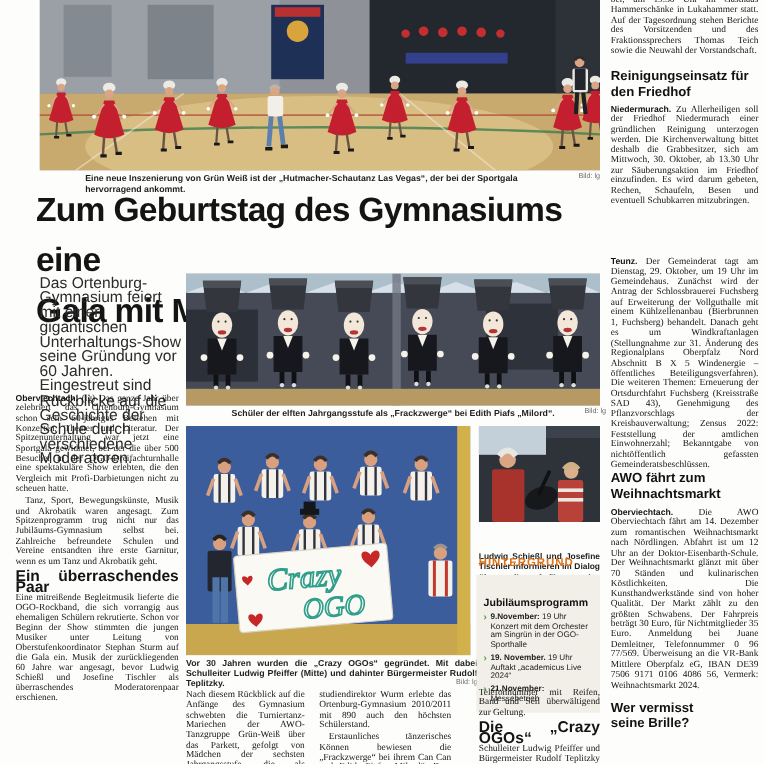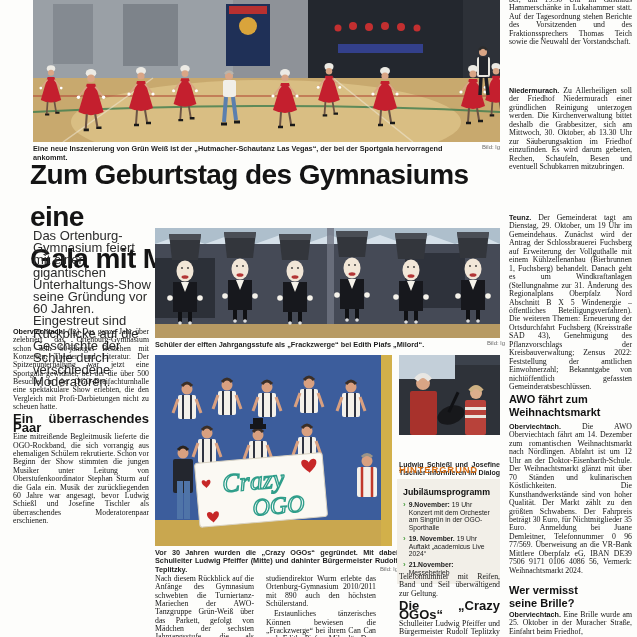--- a/index.html
+++ b/index.html
@@ -7,21 +7,21 @@
         font-family:"Liberation Sans",sans-serif;color:var(--c-ink,#141414);}
   svg{display:block;}
   .abs{position:absolute;}
 
   
   .headline{margin:0;font-weight:700;font-size:28px;line-height:42px;letter-spacing:-0.6px;
             color:var(--c-ink,#141414);}
 
   
   .cap-row{display:flex;justify-content:space-between;align-items:flex-start;}
-  .cap-text{font-size:7.3px;line-height:9px;font-weight:700;color:#1f1f1f;}
+  .cap-text{font-size:7.3px;line-height:9px;font-weight:700;color:#1f1f1f;margin-left:38px;}
   .credit{font-size:6px;color:var(--c-credit,#6b6b6b);font-weight:400;white-space:nowrap;margin-left:6px;}
   .cap-block{position:relative;font-size:7.3px;line-height:8.3px;font-weight:700;color:#1f1f1f;text-align:justify;}
   .cap-block .credit{position:absolute;right:0;bottom:0;background:#fdfdfb;padding-left:3px;}
 
   
   .lead{font-size:13px;line-height:12.2px;color:#2b2b2b;font-weight:400;}
   .bodycol{font-family:"Liberation Serif",serif;font-size:7.8px;line-height:8.35px;
            text-align:justify;overflow:hidden;hyphens:auto;}
   .bodycol p{margin:0 0 2px 0;}
   .bodycol p.ind{text-indent:8px;}
@@ -30,21 +30,21 @@
            margin:3px 0 1px 0;line-height:9px;}
 
   
   .side-head{font-weight:700;font-size:11px;line-height:12.5px;color:#111;margin:0;}
   .side-head.narrow{max-width:82px;}
   .side-body{font-family:"Liberation Serif",serif;font-size:7.8px;line-height:8.45px;
              text-align:justify;hyphens:auto;}
 
   
   .hint-label{font-weight:700;font-size:9.5px;letter-spacing:0.8px;color:var(--c-hint,#dd7217);}
-  .jub-box{background:var(--c-boxbg,#f2efe8);padding:8px 6px 5px 6px;}
+  .jub-box{background:var(--c-boxbg,#f2efe8);padding:18px 6px 5px 6px;}
   .jub-title{font-weight:700;font-size:8.8px;margin-bottom:4px;color:#111;}
   .jub-item{display:flex;font-size:6.8px;line-height:7.7px;margin-bottom:3px;color:#222;}
   .jub-arrow{color:var(--c-bullet,#4a9e3f);font-weight:700;margin-right:3px;font-size:8px;line-height:7.7px;}
   .jub-date{font-weight:700;}
 </style>
 </head>
 <body>
 
 <div class="page">
 
@@ -117,20 +117,21 @@
 
   <h1 class="abs headline" style="left:30px;top:154px;width:476px;">
     <span>Zum Geburtstag des Gymnasiums eine</span><br>
     <span>Gala mit Musik, Tanz und Akrobatik</span>
   </h1>
 
   <div class="abs lead" style="left:33px;top:230px;width:118px;">Das Ortenburg-Gymnasium feiert mit einer gigantischen Unterhaltungs-Show seine Gründung vor 60 Jahren. Eingestreut sind Rückblicke auf die Geschichte der Schule durch verschiedene Moderatoren.</div>
 
   <div class="abs bodycol" style="left:13px;top:328px;width:136px;height:309px;">
     <p><span class="lead-in">Oberviechtach.</span><span> (lg) Das ganze Jahr über zelebriert das Ortenburg-Gymnasium schon sein 60-jähriges Bestehen mit Konzerten, Theater und Literatur. Der Spitzenunterhaltung war jetzt eine Sportgala gewidmet, bei der die über 500 Besucher in der OGO-Dreifachturnhalle eine spektakuläre Show erlebten, die den Vergleich mit Profi-Darbietungen nicht zu scheuen hatte.</span></p>
+    <p class="ind">Tanz, Sport, Bewegungskünste, Musik und Akrobatik waren angesagt. Zum Spitzenprogramm trug nicht nur das Jubiläums-Gymnasium selbst bei. Zahlreiche befreundete Schulen und Vereine entsandten ihre erste Garnitur, wenn es um Tanz und Akrobatik geht.</p>
     <h3 class="subhead">Ein überraschendes Paar</h3>
     <p>Eine mitreißende Begleitmusik lieferte die OGO-Rockband, die sich vorrangig aus ehemaligen Schülern rekrutierte. Schon vor Beginn der Show stimmten die jungen Musiker unter Leitung von Oberstufenkoordinator Stephan Sturm auf die Gala ein. Musik der zurückliegenden 60 Jahre war angesagt, bevor Ludwig Schießl und Josefine Tischler als überraschendes Moderatorenpaar erschienen.</p>
   </div>
 
   <svg class="abs" style="left:155px;top:228px;" width="345" height="110" viewBox="0 0 345 110">
     <defs>
       <g id="fz">
         <path d="M-16,-66 H16 L13,-40 H-13 Z" fill="#33363c"></path>
         <path d="M-16,-66 H16 L15,-60 H-15 Z" fill="#4a4e55"></path>
         <ellipse cx="0" cy="-29" rx="8.5" ry="10.5" fill="#f2e7d8"></ellipse>
@@ -268,32 +269,30 @@
   </div>
   <div class="abs bodycol" style="left:399px;top:573px;width:101px;height:64px;">
     <p>Telefonnummer mit Reifen, Band und Seil überwältigend zur Geltung.</p>
     <h3 class="subhead">Die „Crazy OGOs“</h3>
     <p>Schulleiter Ludwig Pfeiffer und Bürgermeister Rudolf Teplitzky gehörten vor 30 Jahren zu den fliegen-</p>
   </div>
 
   <div class="abs" style="left:509px;top:0;width:123px;height:637px;">
     <div class="abs side-body" style="top:-4px;width:123px;">ber, um 19.30 Uhr im Gasthaus Hammerschänke in Lukahammer statt. Auf der Tagesordnung stehen Berichte des Vorsitzenden und des Fraktionssprechers Thomas Teich sowie die Neuwahl der Vorstandschaft.</div>
 
+    <h2 class="abs side-head" style="top:58px;width:123px;">Reinigungseinsatz für den Friedhof</h2>
     <div class="abs side-body" style="top:87px;width:123px;">
       <span class="lead-in">Niedermurach.</span><span> Zu Allerheiligen soll der Friedhof Niedermurach einer gründlichen Reinigung unterzogen werden. Die Kirchenverwaltung bittet deshalb die Grabbesitzer, sich am Mittwoch, 30. Oktober, ab 13.30 Uhr zur Säuberungsaktion im Friedhof einzufinden. Es wird darum gebeten, Rechen, Schaufeln, Besen und eventuell Schubkarren mitzubringen.</span>
     </div>
 
     <div class="abs side-body" style="top:214px;width:123px;">
       <span class="lead-in">Teunz.</span><span> Der Gemeinderat tagt am Dienstag, 29. Oktober, um 19 Uhr im Gemeindehaus. Zunächst wird der Antrag der Schlossbrauerei Fuchsberg auf Erweiterung der Vollguthalle mit einem Kühlzellenanbau (Bierbrunnen 1, Fuchsberg) behandelt. Danach geht es um Windkraftanlagen (Stellungnahme zur 31. Änderung des Regionalplans Oberpfalz Nord Abschnitt B X 5 Windenergie – öffentliches Beteiligungsverfahren). Die weiteren Themen: Erneuerung der Ortsdurchfahrt Fuchsberg (Kreisstraße SAD 43), Genehmigung des Pflanzvorschlags der Kreisbauverwaltung; Zensus 2022: Feststellung der amtlichen Einwohnerzahl; Bekanntgabe von nichtöffentlich gefassten Gemeinderatsbeschlüssen.</span>
     </div>
 
     <h2 class="abs side-head" style="top:393px;width:123px;">AWO fährt zum Weihnachtsmarkt</h2>
     <div class="abs side-body" style="top:423px;width:123px;">
       <span class="lead-in">Oberviechtach.</span><span> Die AWO Oberviechtach fährt am 14. Dezember zum romantischen Weihnachtsmarkt nach Nördlingen. Abfahrt ist um 12 Uhr an der Doktor-Eisenbarth-Schule. Der Weihnachtsmarkt glänzt mit über 70 Ständen und kulinarischen Köstlichkeiten. Die Kunsthandwerkstände sind von hoher Qualität. Der Markt zählt zu den größten Schwabens. Der Fahrpreis beträgt 30 Euro, für Nichtmitglieder 35 Euro. Anmeldung bei Juane Demleitner, Telefonnummer 0 96 77/569. Überweisung an die VR-Bank Mittlere Oberpfalz eG, IBAN DE39 7506 9171 0106 4086 56, Vermerk: Weihnachtsmarkt 2024.</span>
     </div>
 
     <h2 class="abs side-head narrow" style="top:584px;width:123px;">Wer vermisst seine Brille?</h2>
-    <div class="abs side-body" style="top:611px;width:123px;">
-      <span class="lead-in">Oberviechtach.</span><span> Eine Brille wurde am 25. Oktober in der Muracher Straße, Einfahrt beim Friedhof,</span>
-    </div>
   </div>
 
 </div>
 
 </body></html>

